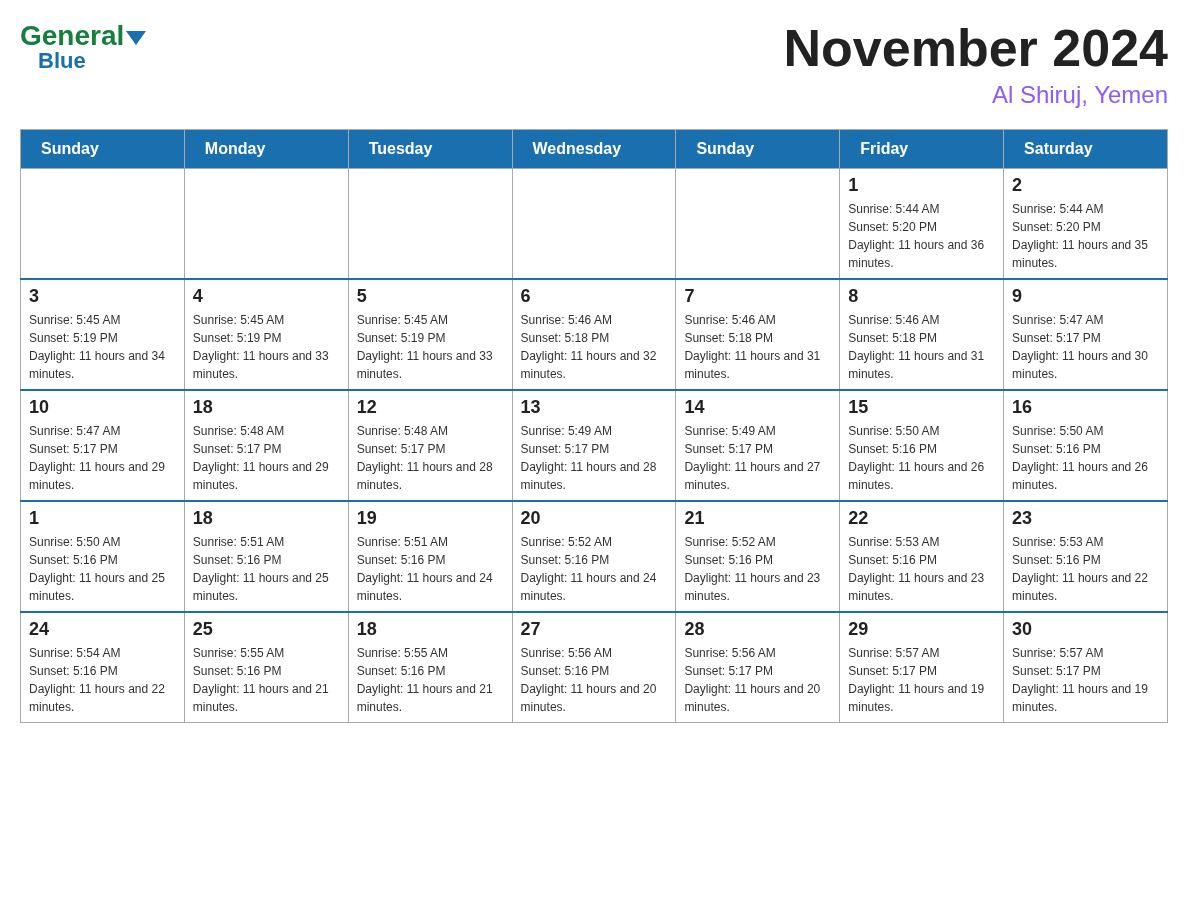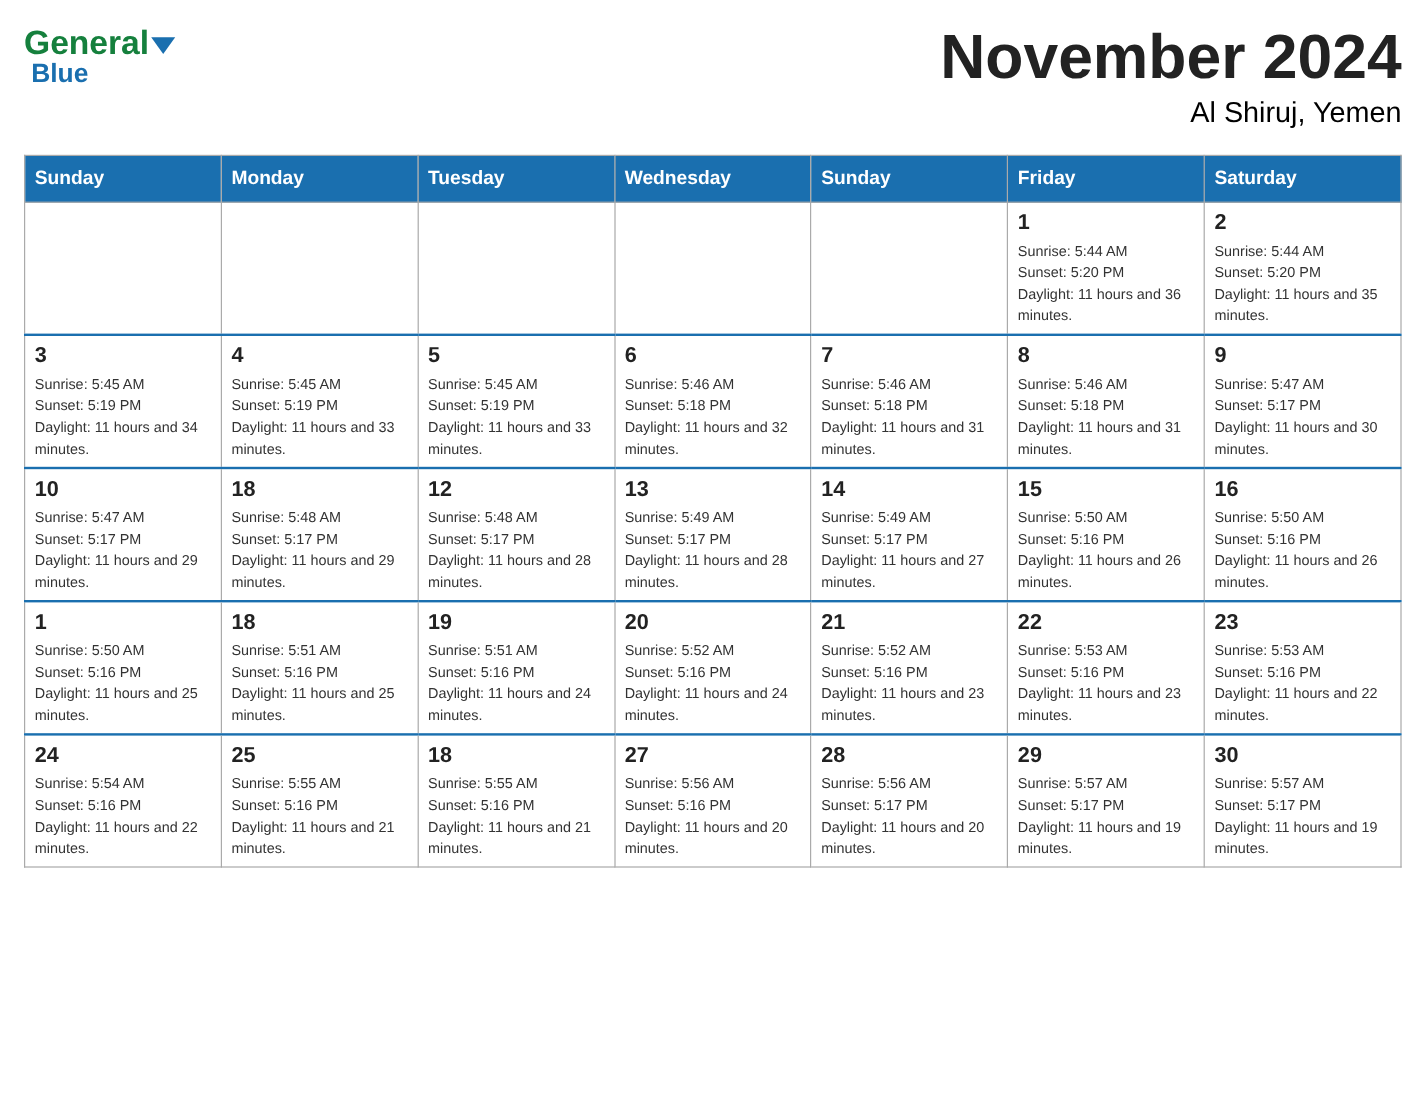--- a/index.html
+++ b/index.html
@@ -34,46 +34,46 @@
       border-right: 10px solid transparent;
       border-top: 14px solid #1a6faf;
       margin-left: 2px;
       vertical-align: middle;
     }
     .logo-bottom {
       font-size: 22px;
       font-weight: bold;
       color: #1a6faf;
       margin-top: -4px;
-      margin-left: 6px;
+      margin-left: 18px;
     }
     .title-area {
       text-align: right;
     }
     .title-area h1 {
       font-size: 52px;
       font-weight: 700;
       color: #222;
       line-height: 1.1;
     }
     .title-area h2 {
       font-size: 24px;
       font-weight: 400;
-      color: #000000;
+      color: #8b5cf6;
       margin-top: 4px;
     }
     .calendar {
       width: 100%;
       border-collapse: collapse;
       border: 1px solid #aaa;
     }
     .calendar th {
       background-color: #1a6faf;
       color: #fff;
-      padding: 10px 8px;
+      padding: 10px 20px;
       font-size: 16px;
       font-weight: 600;
       border: 1px solid #aaa;
       text-align: left;
     }
     .calendar td {
       border: 1px solid #aaa;
       vertical-align: top;
       padding: 6px 8px;
       width: calc(100% / 7);

